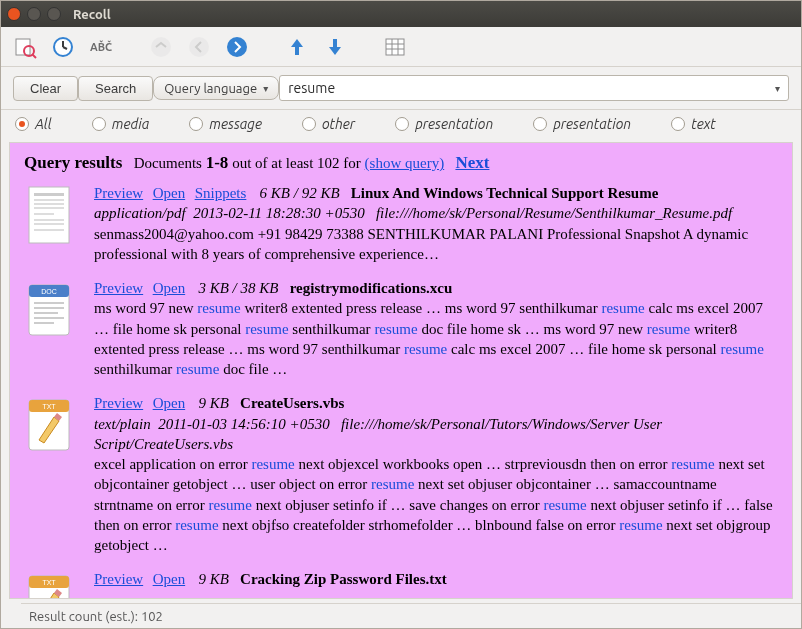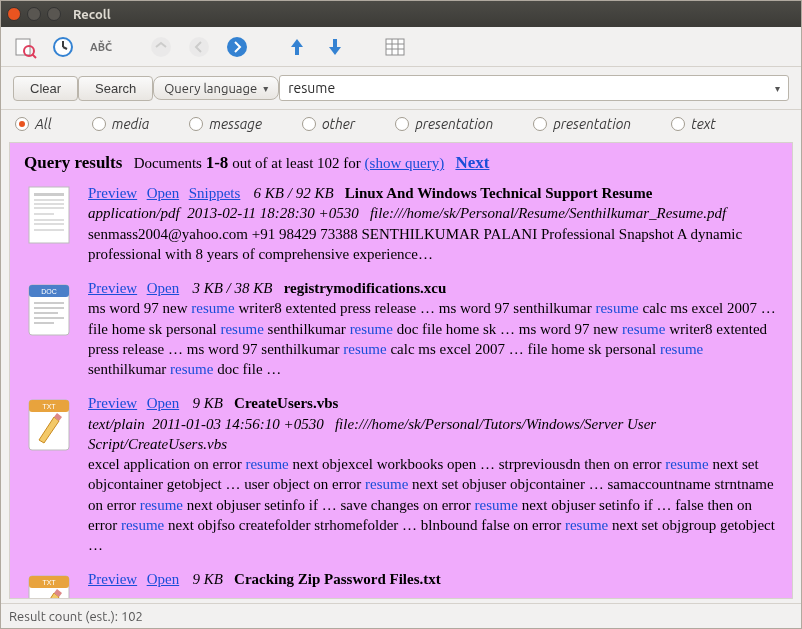--- a/index.html
+++ b/index.html
@@ -103,38 +103,38 @@
   background: #f0abfc;
   margin: 0 8px 4px 8px;
   overflow: auto;
   padding: 10px 14px;
   border: 1px solid #d6d2cc;
 }
 .qhdr { font-family: "Liberation Serif", Georgia, serif; font-size: 15px; margin-bottom: 10px; color: #000; }
 .qhdr b { font-size: 17px; }
 .qhdr .lnk { color: #1a4ed8; text-decoration: underline; cursor: pointer; }
 
-.hit { display: flex; gap: 12px; margin-bottom: 14px; font-family: "Liberation Serif", Georgia, serif; font-size: 15px; line-height: 1.35; color: #000;}
+.hit { display: flex; gap: 18px; margin-bottom: 14px; font-family: "Liberation Serif", Georgia, serif; font-size: 15px; line-height: 1.35; color: #000;}
 .thumb { width: 52px; flex-shrink: 0; padding-top: 2px;}
 .thumb svg { width: 50px; height: 60px; }
 .hitbody { flex: 1; }
 .links .a { color: #1a4ed8; text-decoration: underline; cursor: pointer; margin-right: 2px;}
 .sz { font-style: italic; }
 .title { font-weight: bold; }
 .meta { font-style: italic; }
 .snip .kw { color: #1a4ed8; }
 
 .statusbar {
   height: 22px;
   border-top: 1px solid #d6d2cc;
   background: #f2f1f0;
   padding: 12px 8px;
   font-size: 13px;
   color: #555;
-  display: flex; align-items: center;
+  display: flex; align-items: center; margin-left: 20px;
 }
 .chev { font-size: 10px; color:#555; }
 </style>
 </head>
 <body>
 
 <div class="titlebar">
   <div class="win-btns">
     <div class="win-btn close"></div>
     <div class="win-btn"></div>

